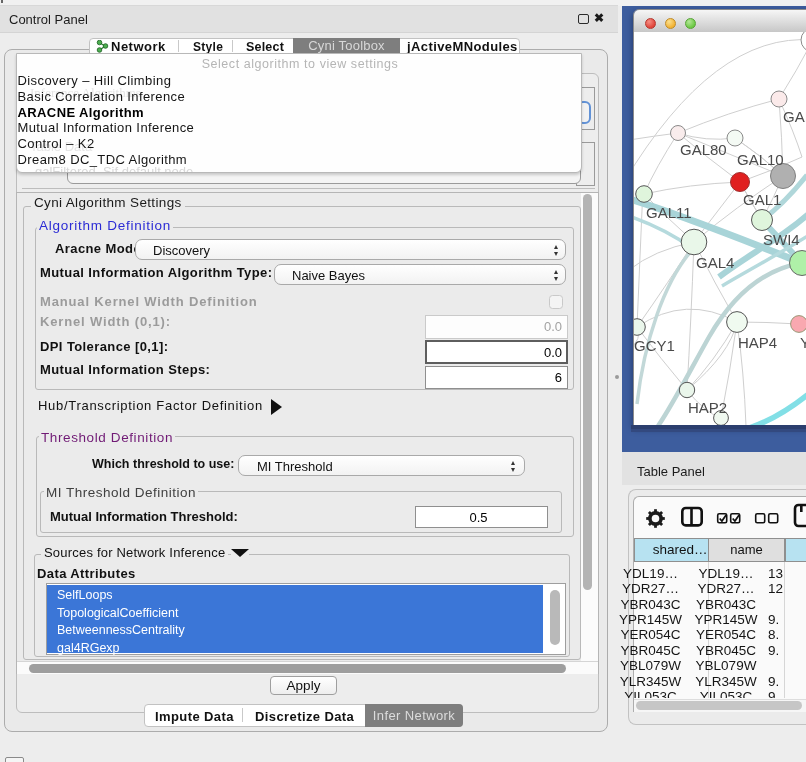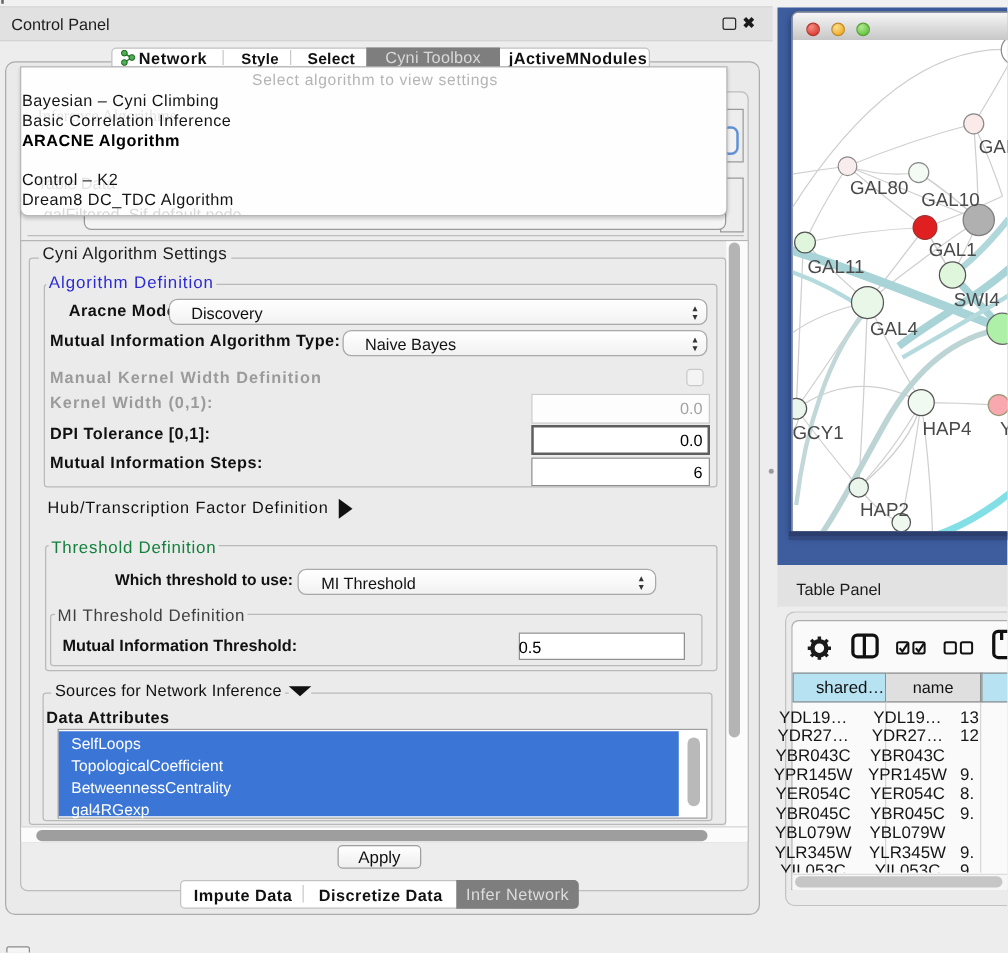--- a/index.html
+++ b/index.html
@@ -59,23 +59,24 @@
 
 <div class="abs" style="left:67px;top:160px;width:514px;height:24px;border:1px solid #9a9a9a;border-radius:6px;background:#F4F4F4;box-sizing:border-box;"></div>
 <div class="abs" style="left:22px;top:188px;width:573px;height:1px;background:#bdbdbd;"></div>
 
 <div id="dropdown"></div>
 <div class="abs" style="left:16px;top:53px;width:566px;height:120px;background:#FEFEFE;border:1px solid #B8B8B8;border-radius:0 0 6px 6px;box-sizing:border-box;box-shadow:0 2px 3px rgba(0,0,0,0.18);overflow:hidden;">
   <div class="abs" style="left:13px;top:31px;font-size:13px;color:#E4E4E4;font-family:Liberation Serif, serif;">Inference Algorithms</div>
   <div class="abs" style="left:13px;top:85px;font-size:13px;color:#E4E4E4;">Table Data</div>
   <div class="abs" style="left:18px;top:110px;font-size:13px;color:#D8D8D8;">galFiltered_Sif default node</div>
   <div class="abs" style="left:0;top:3px;width:566px;text-align:center;font-size:12.5px;letter-spacing:0.55px;color:#B5B5B5;">Select algorithm to view settings</div>
-  <div class="abs ddi" style="left:0.5px;top:19px;">Bayesian – Cyni Climbing</div>
+  <div class="abs ddi" style="left:0.5px;top:19px;">Discovery – Hill Climbing</div>
   <div class="abs ddi" style="left:0.5px;top:34.8px;">Basic Correlation Inference</div>
   <div class="abs ddi b" style="left:0.5px;top:50.6px;color:#000;text-align:right;">ARACNE Algorithm</div>
+  <div class="abs ddi" style="left:0.5px;top:66.4px;">Mutual Information Inference</div>
   <div class="abs ddi" style="left:0.5px;top:82.2px;">Control – K2</div>
   <div class="abs ddi" style="left:0.5px;top:98px;">Dream8 DC_TDC Algorithm</div>
 </div>
 
 <div class="abs" style="left:16px;top:192px;width:583px;height:482px;background:#EBEBEB;border:1px solid #B5B5B5;box-sizing:border-box;"></div>
 
 <div class="abs" style="left:581px;top:193px;width:17px;height:468px;background:#FBFBFB;"></div>
 <div class="abs" style="left:583px;top:194px;width:9px;height:396px;background:#B4B4B4;border-radius:4.5px;"></div>
 
 <div class="abs" style="left:17px;top:661px;width:581px;height:12px;background:#FBFBFB;border-top:1px solid #d5d5d5;"></div>
@@ -109,32 +110,32 @@
 <div class="abs" style="left:425px;top:345px;width:137px;text-align:right;font-size:13px;color:#000;">0.0</div>
 
 <div class="abs lbl" style="left:40px;top:362px;">Mutual Information Steps:</div>
 <div class="abs" style="left:425px;top:365.5px;width:143px;height:23px;background:#fff;border:1px solid #8F8F8F;box-sizing:border-box;"></div>
 <div class="abs" style="left:425px;top:370px;width:137px;text-align:right;font-size:13px;color:#000;">6</div>
 
 <div class="abs" style="left:38px;top:398px;font-size:13px;letter-spacing:0.7px;color:#111;">Hub/Transcription Factor Definition</div>
 <div class="abs" style="left:271px;top:398.5px;width:0;height:0;border-left:11px solid #111;border-top:8.5px solid transparent;border-bottom:8.5px solid transparent;"></div>
 
 <div class="abs" style="left:36px;top:436px;width:538px;height:101px;border:1px solid #B9B9B9;border-radius:3px;box-sizing:border-box;"></div>
-<div class="abs leg" style="left:39px;top:430px;letter-spacing:0.6px;color:#15803d;background:#EBEBEB;padding:0 2px;">Threshold Definition</div>
+<div class="abs leg" style="left:39px;top:430px;letter-spacing:0.6px;color:#701a75;background:#EBEBEB;padding:0 2px;">Threshold Definition</div>
 
 <div class="abs b" style="left:92px;top:457px;font-size:12.5px;color:#111;">Which threshold to use:</div>
 <div class="abs combo" style="left:238px;top:455px;width:287px;height:21px;"></div>
 <div class="abs" style="left:257px;top:459px;font-size:13px;color:#111;">MI Threshold</div>
 <div class="abs spin" style="left:511px;top:461px;"></div>
 
 <div class="abs" style="left:40px;top:491px;width:522px;height:42px;border:1px solid #B9B9B9;border-radius:3px;box-sizing:border-box;"></div>
 <div class="abs leg" style="left:44px;top:484.5px;font-size:13.5px;letter-spacing:0.5px;color:#404040;background:#EBEBEB;padding:0 2px;">MI Threshold Definition</div>
 <div class="abs lbl" style="left:50px;top:509.3px;letter-spacing:0;">Mutual Information Threshold:</div>
 <div class="abs" style="left:415px;top:506px;width:133px;height:22px;background:#fff;border:1px solid #8F8F8F;box-sizing:border-box;"></div>
-<div class="abs" style="left:415px;top:510px;width:127px;text-align:left;font-size:13px;color:#000;">0.5</div>
+<div class="abs" style="left:415px;top:510px;width:127px;text-align:center;font-size:13px;color:#000;">0.5</div>
 
 <div class="abs" style="left:34px;top:554px;width:536px;height:103px;border:1px solid #B9B9B9;border-radius:3px;box-sizing:border-box;"></div>
 <div class="abs" style="left:41px;top:544.5px;font-size:13px;letter-spacing:0.2px;color:#111;background:#EBEBEB;padding:0 3px;">Sources for Network Inference</div>
 <div class="abs" style="left:231px;top:549px;width:0;height:0;border-top:8px solid #111;border-left:9px solid transparent;border-right:9px solid transparent;background:#EBEBEB;"></div>
 <div class="abs lbl" style="left:37px;top:566px;">Data Attributes</div>
 <div class="abs" style="left:46px;top:583px;width:520px;height:72px;background:#fff;border:1px solid #9E9E9E;box-sizing:border-box;"></div>
 <div class="abs" style="left:47px;top:585px;width:496px;height:68px;background:#3B76D7;"></div>
 <div class="abs" style="left:57px;top:588px;font-size:12.5px;color:#fff;">SelfLoops</div>
 <div class="abs" style="left:57px;top:605.7px;font-size:12.5px;color:#fff;">TopologicalCoefficient</div>
 <div class="abs" style="left:57px;top:623.4px;font-size:12.5px;color:#fff;">BetweennessCentrality</div>

